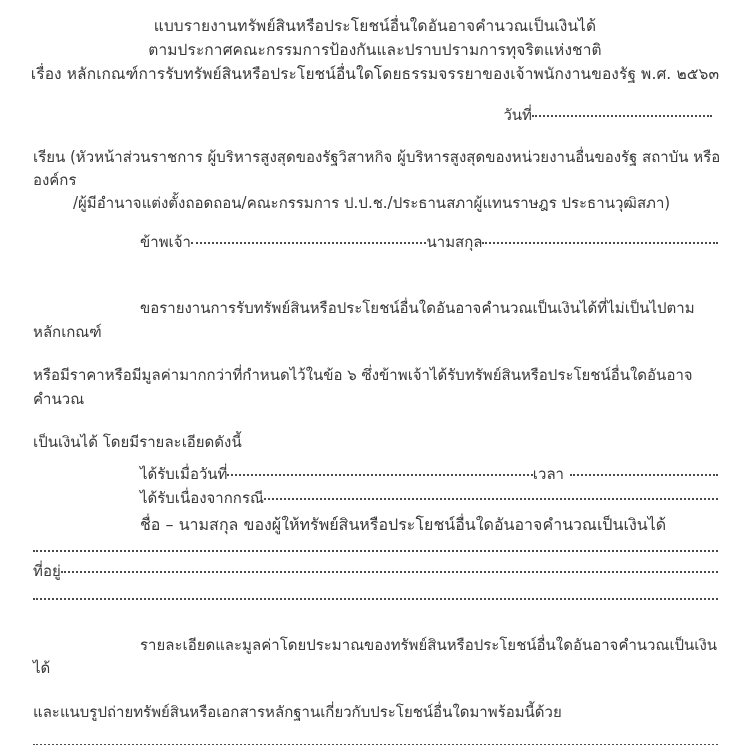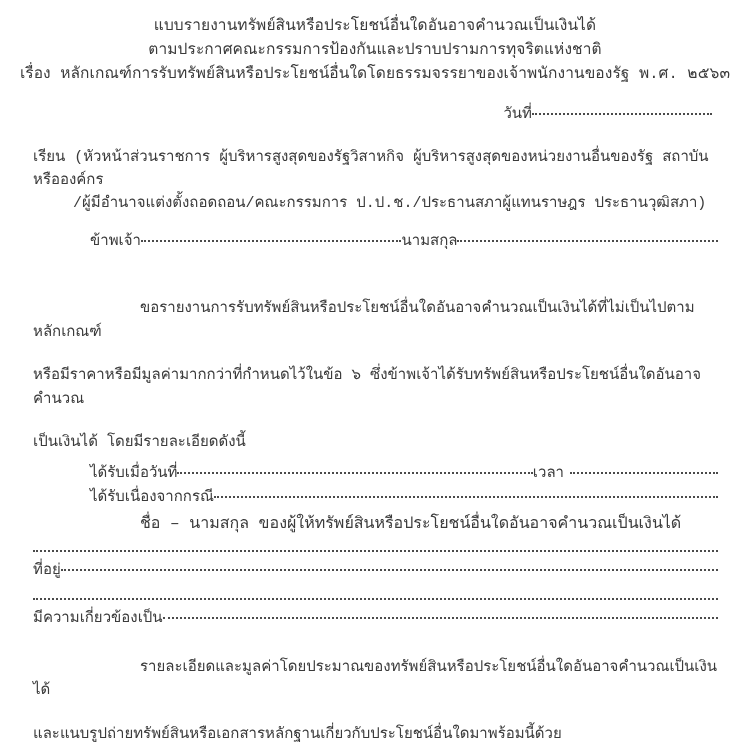--- a/index.html
+++ b/index.html
@@ -14,21 +14,20 @@
     color: #3b3b3b;
     overflow: hidden;
     position: relative;
   }
   .page {
     position: relative;
     width: 750px;
     height: 646px;
     padding: 0;
     box-sizing: border-box;
-    font-family: Liberation Mono, monospace;
   }
 
   
   .title-block {
     padding-top: 14px;
     text-align: center;
   }
   .title-line {
     font-size: 15.5px;
     line-height: 24px;
@@ -38,21 +37,21 @@
 
   
   .row {
     display: flex;
     align-items: baseline;
     font-size: 15px;
     line-height: 22px;
     padding-left: 33px;
     padding-right: 32px;
   }
-  .row.indent-lg > .lbl:first-child { margin-left: 57px; }
+  .row.indent-lg > .lbl:first-child { margin-left: 107px; }
   .row.indent-date { padding-left: 0; justify-content: flex-end; padding-right: 38px; }
 
   .lbl {
     white-space: nowrap;
     flex: 0 0 auto;
   }
   .dots {
     flex: 1 1 auto;
     border-bottom: 2px dotted #4a4a4a;
     position: relative;
@@ -182,24 +181,20 @@
     <span class="lbl">ที่อยู่</span>
     <span class="dots"></span>
   </div>
 
   <div class="spacer-16"></div>
 
   <div class="sep"></div>
 
   <div class="spacer-8"></div>
 
-  <div class="row">
-    <span class="lbl">มีความเกี่ยวข้องเป็น</span>
-    <span class="dots"></span>
-  </div>
 
   <div class="spacer-6"></div>
 
   <div>
     <div class="para">รายละเอียดและมูลค่าโดยประมาณของทรัพย์สินหรือประโยชน์อื่นใดอันอาจคำนวณเป็นเงินได้</div>
     <div class="para no-indent">และแนบรูปถ่ายทรัพย์สินหรือเอกสารหลักฐานเกี่ยวกับประโยชน์อื่นใดมาพร้อมนี้ด้วย</div>
   </div>
 
   <div class="spacer-20"></div>
 

